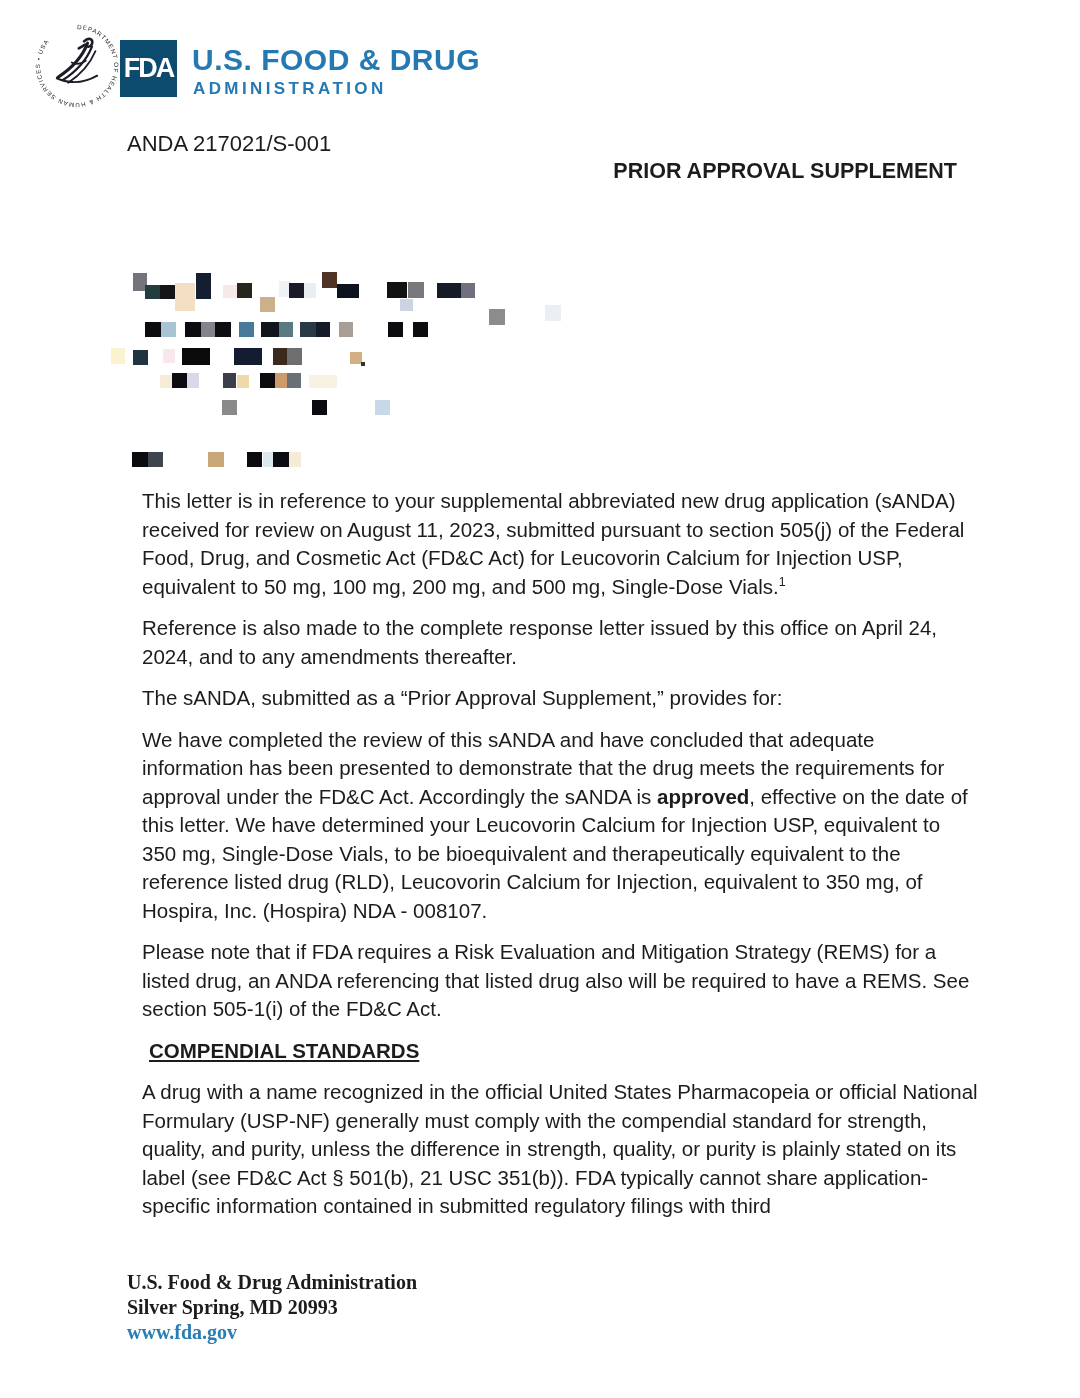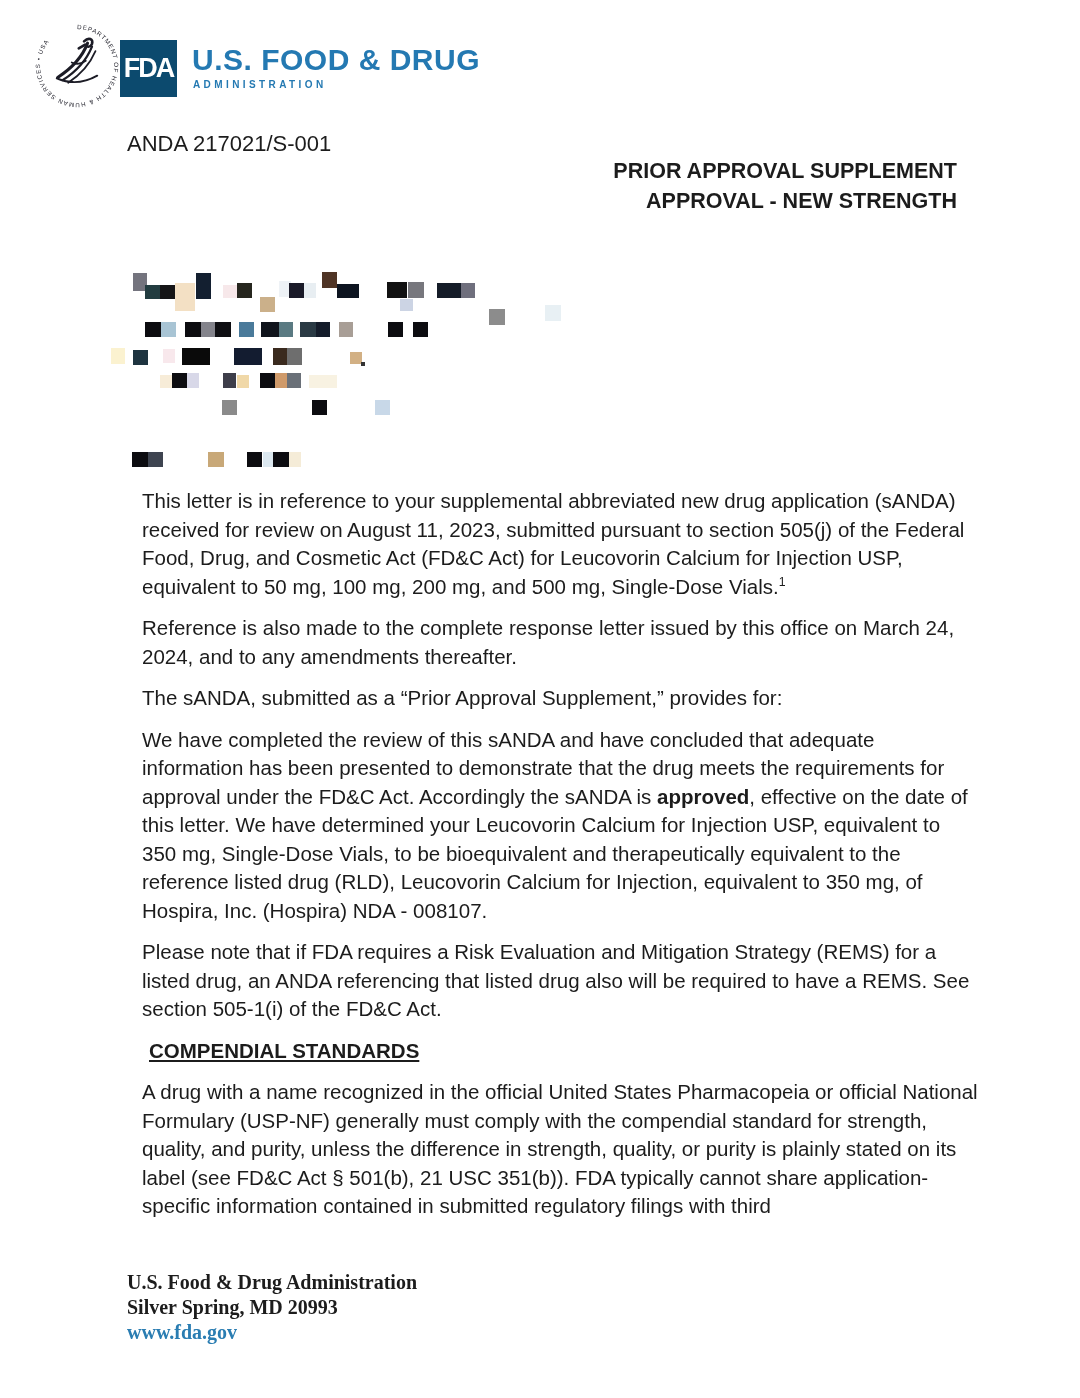--- a/index.html
+++ b/index.html
@@ -22,21 +22,21 @@
   .fda-box span{
     color:#ffffff;font-weight:bold;font-size:27px;letter-spacing:-2px;
     font-family:"Liberation Sans", sans-serif;
   }
   .fda-word1{
     position:absolute;top:43px;left:192px;
     font-size:30px;font-weight:bold;letter-spacing:0.5px;
   }
   .fda-word2{
     position:absolute;top:79px;left:193px;
-    font-size:10px;font-weight:bold;letter-spacing:3.4px;
+    font-size:17px;font-weight:bold;letter-spacing:3.4px;
   }
   
   .anda{
     position:absolute;top:131px;left:127px;
     font-size:22px;
   }
   .title-block{
     position:absolute;top:156px;right:123px;
     text-align:right;font-weight:bold;font-size:21.5px;line-height:30px;
   }
@@ -92,21 +92,20 @@
       <span>FDA</span>
     </div>
     <div class="fda-word1" style="color: rgb(36, 121, 178);">U.S. FOOD &amp; DRUG</div>
     <div class="fda-word2" style="color: rgb(36, 121, 178);">ADMINISTRATION</div>
   </header>
 
   <div class="anda">ANDA 217021/S-001</div>
 
   <div class="title-block">
     <div>PRIOR APPROVAL SUPPLEMENT</div>
-    <div>APPROVAL - NEW STRENGTH</div>
   </div>
 
   <div class="mosaic">
       <div class="rblock" style="left: 6px; top: 8px; width: 14px; height: 18px; background: rgb(116, 116, 126);"></div>
       <div class="rblock" style="left: 18px; top: 20px; width: 15px; height: 14px; background: rgb(34, 60, 64);"></div>
       <div class="rblock" style="left: 33px; top: 20px; width: 17px; height: 14px; background: rgb(21, 21, 23);"></div>
       <div class="rblock" style="left: 48px; top: 18px; width: 20px; height: 28px; background: rgb(243, 224, 196);"></div>
       <div class="rblock" style="left: 69px; top: 8px; width: 15px; height: 26px; background: rgb(19, 31, 48);"></div>
       <div class="rblock" style="left: 96px; top: 20px; width: 14px; height: 13px; background: rgb(247, 232, 234);"></div>
       <div class="rblock" style="left: 110px; top: 18px; width: 15px; height: 15px; background: rgb(38, 38, 30);"></div>
@@ -162,21 +161,21 @@
       <div class="rblock" style="left: 81px; top: 187px; width: 16px; height: 15px; background: rgb(200, 168, 120);"></div>
       <div class="rblock" style="left: 120px; top: 187px; width: 15px; height: 15px; background: rgb(12, 12, 16);"></div>
       <div class="rblock" style="left: 136px; top: 187px; width: 10px; height: 15px; background: rgb(220, 232, 240);"></div>
       <div class="rblock" style="left: 146px; top: 187px; width: 16px; height: 15px; background: rgb(12, 12, 16);"></div>
       <div class="rblock" style="left: 162px; top: 187px; width: 12px; height: 15px; background: rgb(245, 236, 216);"></div>
     </div>
 
   <main class="body-text">
     <p><span>This letter is in reference to your supplemental abbreviated new drug application (sANDA) received for review on August 11, 2023, submitted pursuant to section 505(j) of the Federal Food, Drug, and Cosmetic Act (FD&amp;C Act) for Leucovorin Calcium for Injection USP, equivalent to 50 mg, 100 mg, 200 mg, and 500 mg, Single-Dose Vials.</span><sup>1</sup></p>
 
-    <p>Reference is also made to the complete response letter issued by this office on March 24, 2024, and to any amendments thereafter.</p>
+    <p>Reference is also made to the complete response letter issued by this office on April 24, 2024, and to any amendments thereafter.</p>
 
     <p>The sANDA, submitted as a “Prior Approval Supplement,” provides for:</p>
 
 
     <p><span>We have completed the review of this sANDA and have concluded that adequate information has been presented to demonstrate that the drug meets the requirements for approval under the FD&amp;C Act. Accordingly the sANDA is </span><strong>approved</strong><span>, effective on the date of this letter. We have determined your Leucovorin Calcium for Injection USP, equivalent to 350 mg, Single-Dose Vials, to be bioequivalent and therapeutically equivalent to the reference listed drug (RLD), Leucovorin Calcium for Injection, equivalent to 350 mg, of Hospira, Inc. (Hospira) NDA - 008107.</span></p>
 
     <p>Please note that if FDA requires a Risk Evaluation and Mitigation Strategy (REMS) for a listed drug, an ANDA referencing that listed drug also will be required to have a REMS. See section 505-1(i) of the FD&amp;C Act.</p>
 
     <h2>COMPENDIAL STANDARDS</h2>
 

